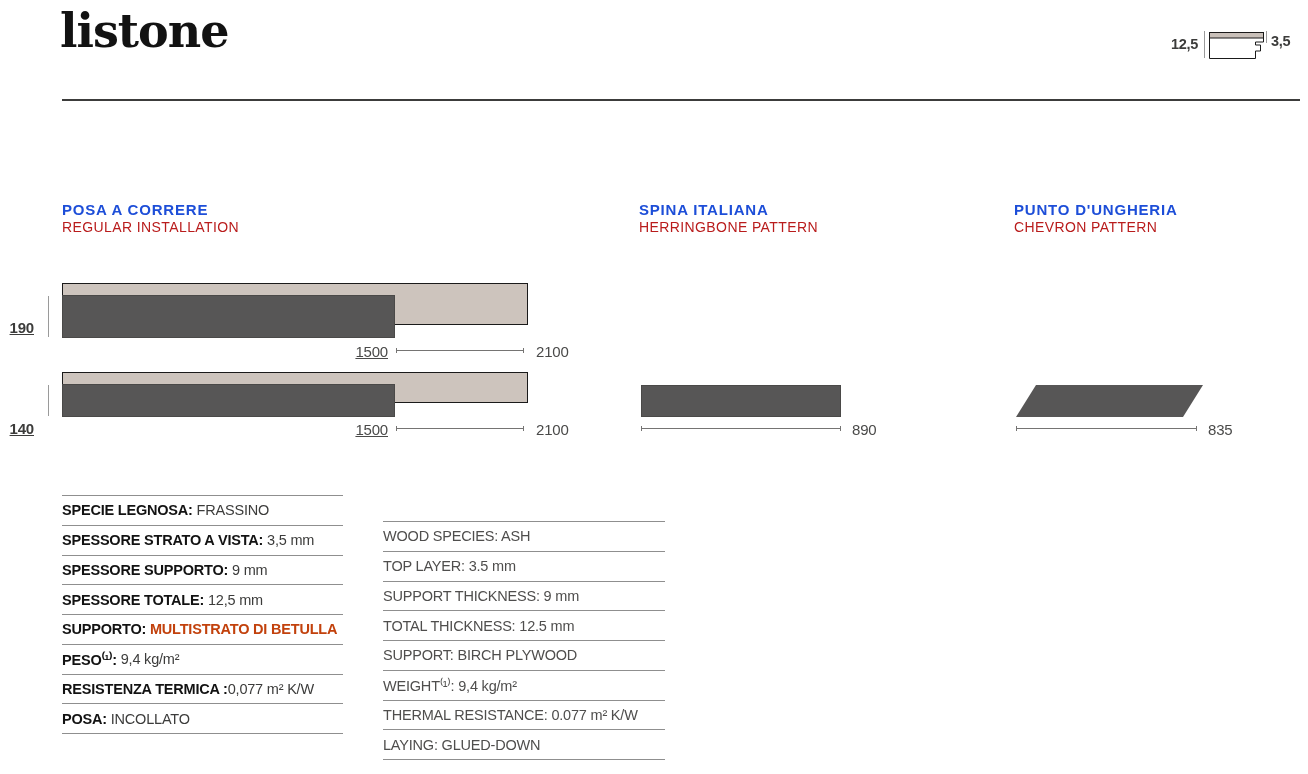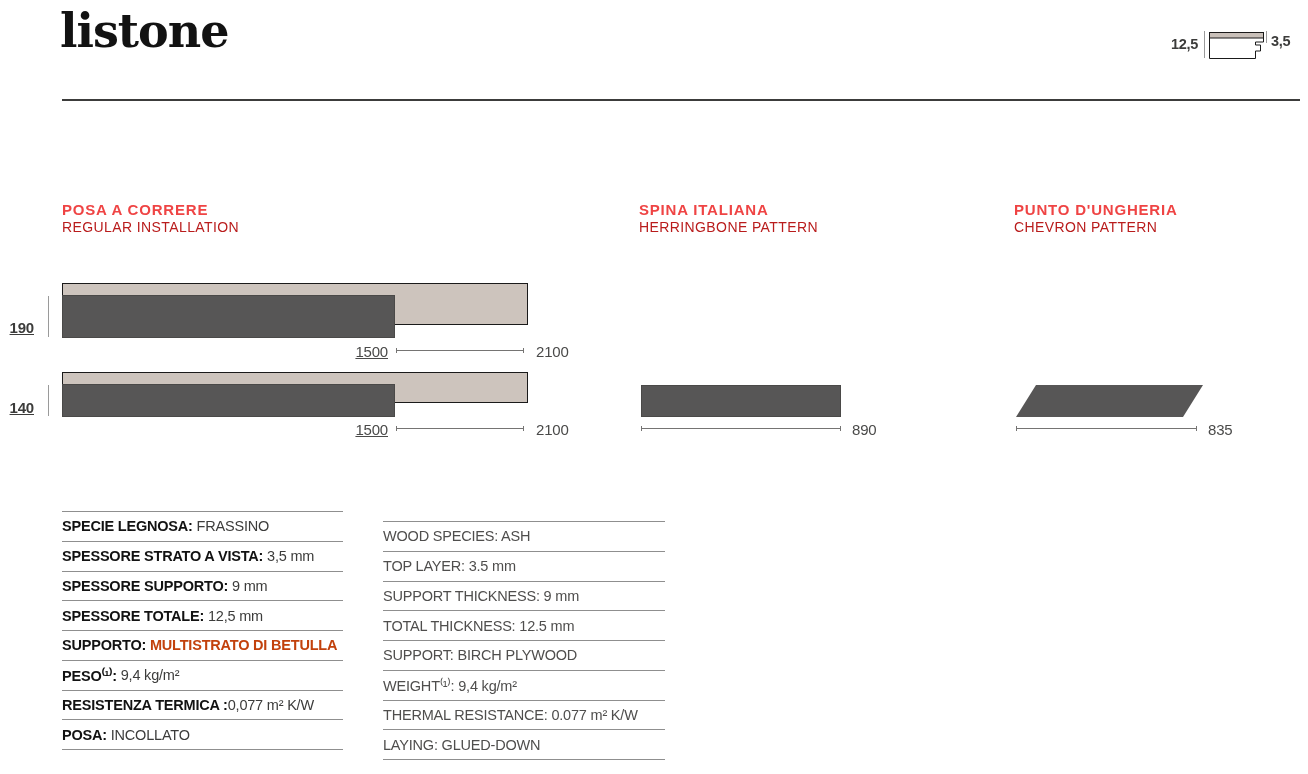--- a/index.html
+++ b/index.html
@@ -16,21 +16,21 @@
     font-family:"DejaVu Serif", serif; font-weight:700;
     font-size:46px; letter-spacing:-1px; color:#121212;
   }
   .top-rule { left:62px; top:99px; width:1238px; height:2px; background:#3c3c3b; }
 
   
   .profile-num { font-size:14.5px; color:#3c3c3b; letter-spacing:-0.3px;font-weight:bold; }
   .vtick { width:1px; background:#9a9a9a; }
 
   
-  .sec-title { font-size:15px; font-weight:700; color:#ef4444; letter-spacing:0.8px; white-space:nowrap; }
+  .sec-title { font-size:15px; font-weight:700; color:#1d4ed8; letter-spacing:0.8px; white-space:nowrap; }
   .sec-sub   { font-size:14px; font-weight:400; color:#b91c1c; letter-spacing:0.4px; white-space:nowrap; }
 
   
   .plank-light { background:#cdc4bd; border:1px solid #1a1a1a; }
   .plank-dark  { background:#575656; border:1px solid #4a4948; }
 
   
   .dim-num { font-size:15px; color:#4a4a49; letter-spacing:-0.2px; white-space:nowrap; }
   .dim-num.bold { font-weight:700; color:#3c3c3b; }
   .dim-num.ra { text-align:right;text-decoration:underline; }
@@ -79,21 +79,21 @@
 <div class="abs dim-num ra" style="left:346px; top:343px; width:42px;">1500</div>
 <div class="abs dimline" style="left:396px; top:348px; width:128px;">
   <span class="tick-l"></span>
     <span class="bar"></span>
     <span class="tick-r"></span>
 </div>
 <div class="abs dim-num" style="left:536px; top:343px;">2100</div>
 
 <div class="abs plank-light" style="left:62px; top:372px; width:466px; height:31px;"></div>
 <div class="abs plank-dark" style="left:62px; top:384px; width:333px; height:33px;"></div>
-<div class="abs dim-num bold ra" style="left:4px; top:399px; width:30px;">140</div>
+<div class="abs dim-num bold ra" style="left:4px; top:420px; width:30px;">140</div>
 <div class="abs vtick" style="left:48px; top:385px; height:31px;"></div>
 <div class="abs dim-num ra" style="left:346px; top:421px; width:42px;">1500</div>
 <div class="abs dimline" style="left:396px; top:426px; width:128px;">
   <span class="tick-l"></span>
     <span class="bar"></span>
     <span class="tick-r"></span>
 </div>
 <div class="abs dim-num" style="left:536px; top:421px;">2100</div>
 
 <div class="abs plank-dark" style="left:641px; top:385px; width:200px; height:32px;"></div>
@@ -107,21 +107,21 @@
 <svg class="abs" style="left:1016px; top:385px;" width="187" height="32" viewBox="0 0 187 32">
   <polygon points="20,0 187,0 167,32 0,32" fill="#575656"></polygon>
 </svg>
 <div class="abs dimline" style="left:1016px; top:426px; width:181px;">
   <span class="tick-l"></span>
     <span class="bar"></span>
     <span class="tick-r"></span>
 </div>
 <div class="abs dim-num" style="left:1208px; top:421px;">835</div>
 
-<div class="abs spec-table" style="left:62px; top:511px; width:281px;">
+<div class="abs spec-table" style="left:62px; top:495px; width:281px;">
   <div class="spec-row">
     <span class="lbl">SPECIE LEGNOSA:</span><span class="val"> FRASSINO</span>
   </div>
   <div class="spec-row">
     <span class="lbl">SPESSORE STRATO A VISTA:</span><span class="val"> 3,5 mm</span>
   </div>
   <div class="spec-row">
     <span class="lbl">SPESSORE SUPPORTO:</span><span class="val"> 9 mm</span>
   </div>
   <div class="spec-row">

